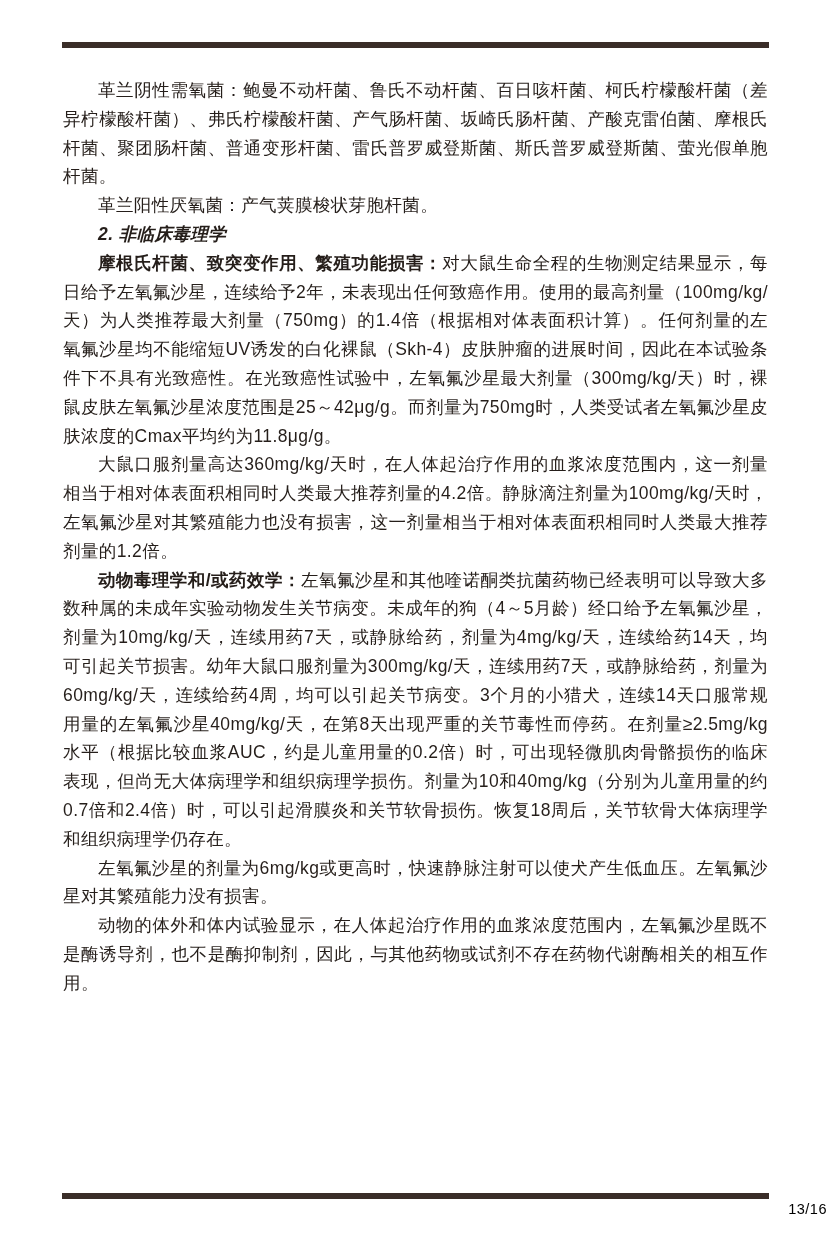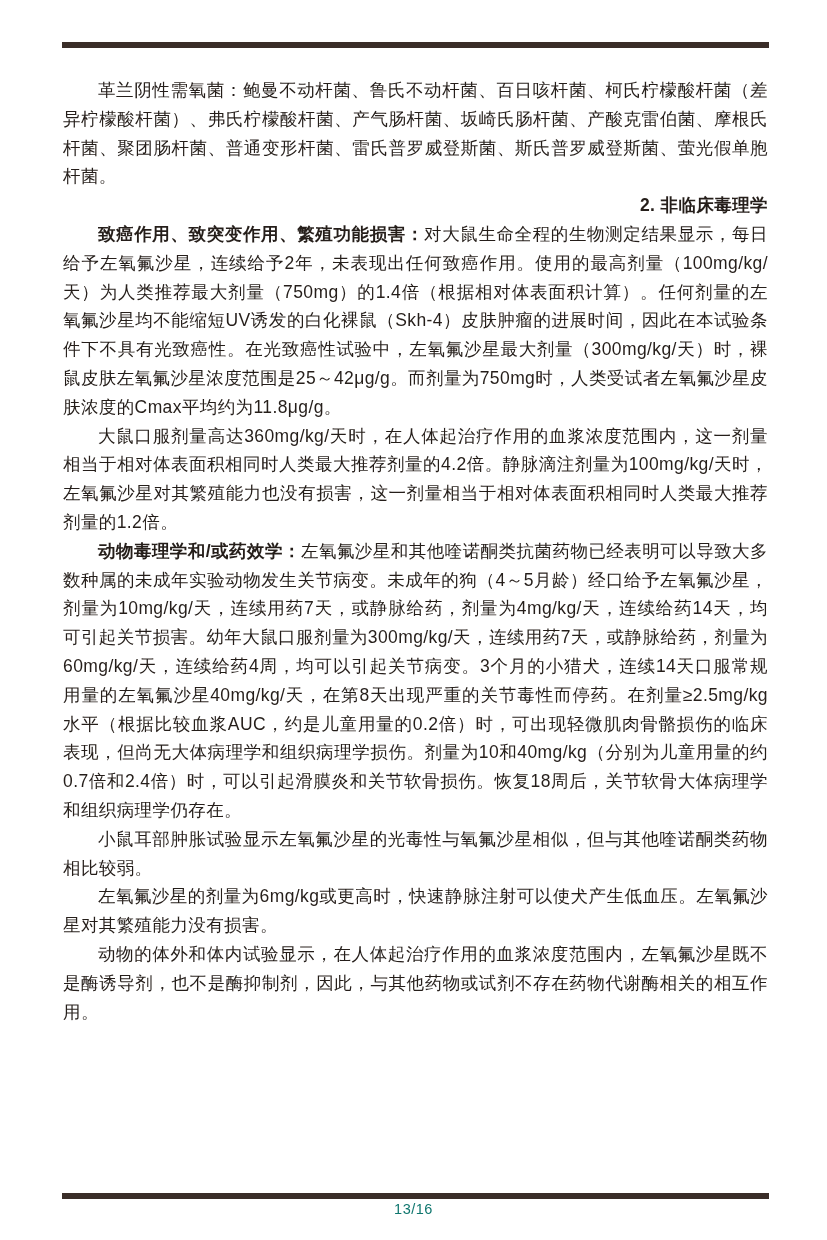--- a/index.html
+++ b/index.html
@@ -44,57 +44,58 @@
     text-align: justify;
     text-indent: 2em;
     color: #251e1a;
     font-weight: 500;
   }
   p.para b.lead {
     font-weight: bold;
   }
   p.para.heading {
     font-weight: bold;
-    text-align: right;
+    text-align: left;
+    font-style: italic;
   }
   p.para.section {
     font-weight: bold;
     text-indent: 0;
     text-align: left;
   }
   .footer {
     position: absolute;
     top: 1201px;
     left: 0;
     width: 100%;
-    text-align: center;
+    text-align: right;
     font-size: 14.5px;
     letter-spacing: 0.5px;
-    color: #0f766e;
+    color: #000000;
   }
 </style>
 </head>
 <body>
 
 <div class="page">
   <div class="rule top"></div>
   <main class="content" id="content">
   <p class="para body"><span>革兰阴性需氧菌：鲍曼不动杆菌、鲁氏不动杆菌、百日咳杆菌、柯氏柠檬酸杆菌（差异柠檬酸杆菌）、弗氏柠檬酸杆菌、产气肠杆菌、坂崎氏肠杆菌、产酸克雷伯菌、摩根氏杆菌、聚团肠杆菌、普通变形杆菌、雷氏普罗威登斯菌、斯氏普罗威登斯菌、萤光假单胞杆菌。</span></p>
 
+  <p class="para body"><span>革兰阳性厌氧菌：产气荚膜梭状芽胞杆菌。</span></p>
 
   <p class="para heading"><span>2. 非临床毒理学</span></p>
 
-  <p class="para body"><b class="lead">致癌作用、致突变作用、繁殖功能损害：</b><span>对大鼠生命全程的生物测定结果显示，每日给予左氧氟沙星，连续给予2年，未表现出任何致癌作用。使用的最高剂量（100mg/kg/天）为人类推荐最大剂量（750mg）的1.4倍（根据相对体表面积计算）。任何剂量的左氧氟沙星均不能缩短UV诱发的白化裸鼠（Skh-4）皮肤肿瘤的进展时间，因此在本试验条件下不具有光致癌性。在光致癌性试验中，左氧氟沙星最大剂量（300mg/kg/天）时，裸鼠皮肤左氧氟沙星浓度范围是25～42μg/g。而剂量为750mg时，人类受试者左氧氟沙星皮肤浓度的Cmax平均约为11.8μg/g。</span></p>
+  <p class="para body"><b class="lead">摩根氏杆菌、致突变作用、繁殖功能损害：</b><span>对大鼠生命全程的生物测定结果显示，每日给予左氧氟沙星，连续给予2年，未表现出任何致癌作用。使用的最高剂量（100mg/kg/天）为人类推荐最大剂量（750mg）的1.4倍（根据相对体表面积计算）。任何剂量的左氧氟沙星均不能缩短UV诱发的白化裸鼠（Skh-4）皮肤肿瘤的进展时间，因此在本试验条件下不具有光致癌性。在光致癌性试验中，左氧氟沙星最大剂量（300mg/kg/天）时，裸鼠皮肤左氧氟沙星浓度范围是25～42μg/g。而剂量为750mg时，人类受试者左氧氟沙星皮肤浓度的Cmax平均约为11.8μg/g。</span></p>
 
 
   <p class="para body"><span>大鼠口服剂量高达360mg/kg/天时，在人体起治疗作用的血浆浓度范围内，这一剂量相当于相对体表面积相同时人类最大推荐剂量的4.2倍。静脉滴注剂量为100mg/kg/天时，左氧氟沙星对其繁殖能力也没有损害，这一剂量相当于相对体表面积相同时人类最大推荐剂量的1.2倍。</span></p>
 
   <p class="para body"><b class="lead">动物毒理学和/或药效学：</b><span>左氧氟沙星和其他喹诺酮类抗菌药物已经表明可以导致大多数种属的未成年实验动物发生关节病变。未成年的狗（4～5月龄）经口给予左氧氟沙星，剂量为10mg/kg/天，连续用药7天，或静脉给药，剂量为4mg/kg/天，连续给药14天，均可引起关节损害。幼年大鼠口服剂量为300mg/kg/天，连续用药7天，或静脉给药，剂量为60mg/kg/天，连续给药4周，均可以引起关节病变。3个月的小猎犬，连续14天口服常规用量的左氧氟沙星40mg/kg/天，在第8天出现严重的关节毒性而停药。在剂量≥2.5mg/kg水平（根据比较血浆AUC，约是儿童用量的0.2倍）时，可出现轻微肌肉骨骼损伤的临床表现，但尚无大体病理学和组织病理学损伤。剂量为10和40mg/kg（分别为儿童用量的约0.7倍和2.4倍）时，可以引起滑膜炎和关节软骨损伤。恢复18周后，关节软骨大体病理学和组织病理学仍存在。</span></p>
 
-  <p class="para body"><span>小鼠耳部肿胀试验显示左氧氟沙星的光毒性与氧氟沙星相似，但与其他喹诺酮类药物相比较弱。</span></p>
 
 
 
   <p class="para body"><span>左氧氟沙星的剂量为6mg/kg或更高时，快速静脉注射可以使犬产生低血压。左氧氟沙星对其繁殖能力没有损害。</span></p>
 
   <p class="para body"><span>动物的体外和体内试验显示，在人体起治疗作用的血浆浓度范围内，左氧氟沙星既不是酶诱导剂，也不是酶抑制剂，因此，与其他药物或试剂不存在药物代谢酶相关的相互作用。</span></p>
 
   <p class="para section"></p>
 
 </main>

